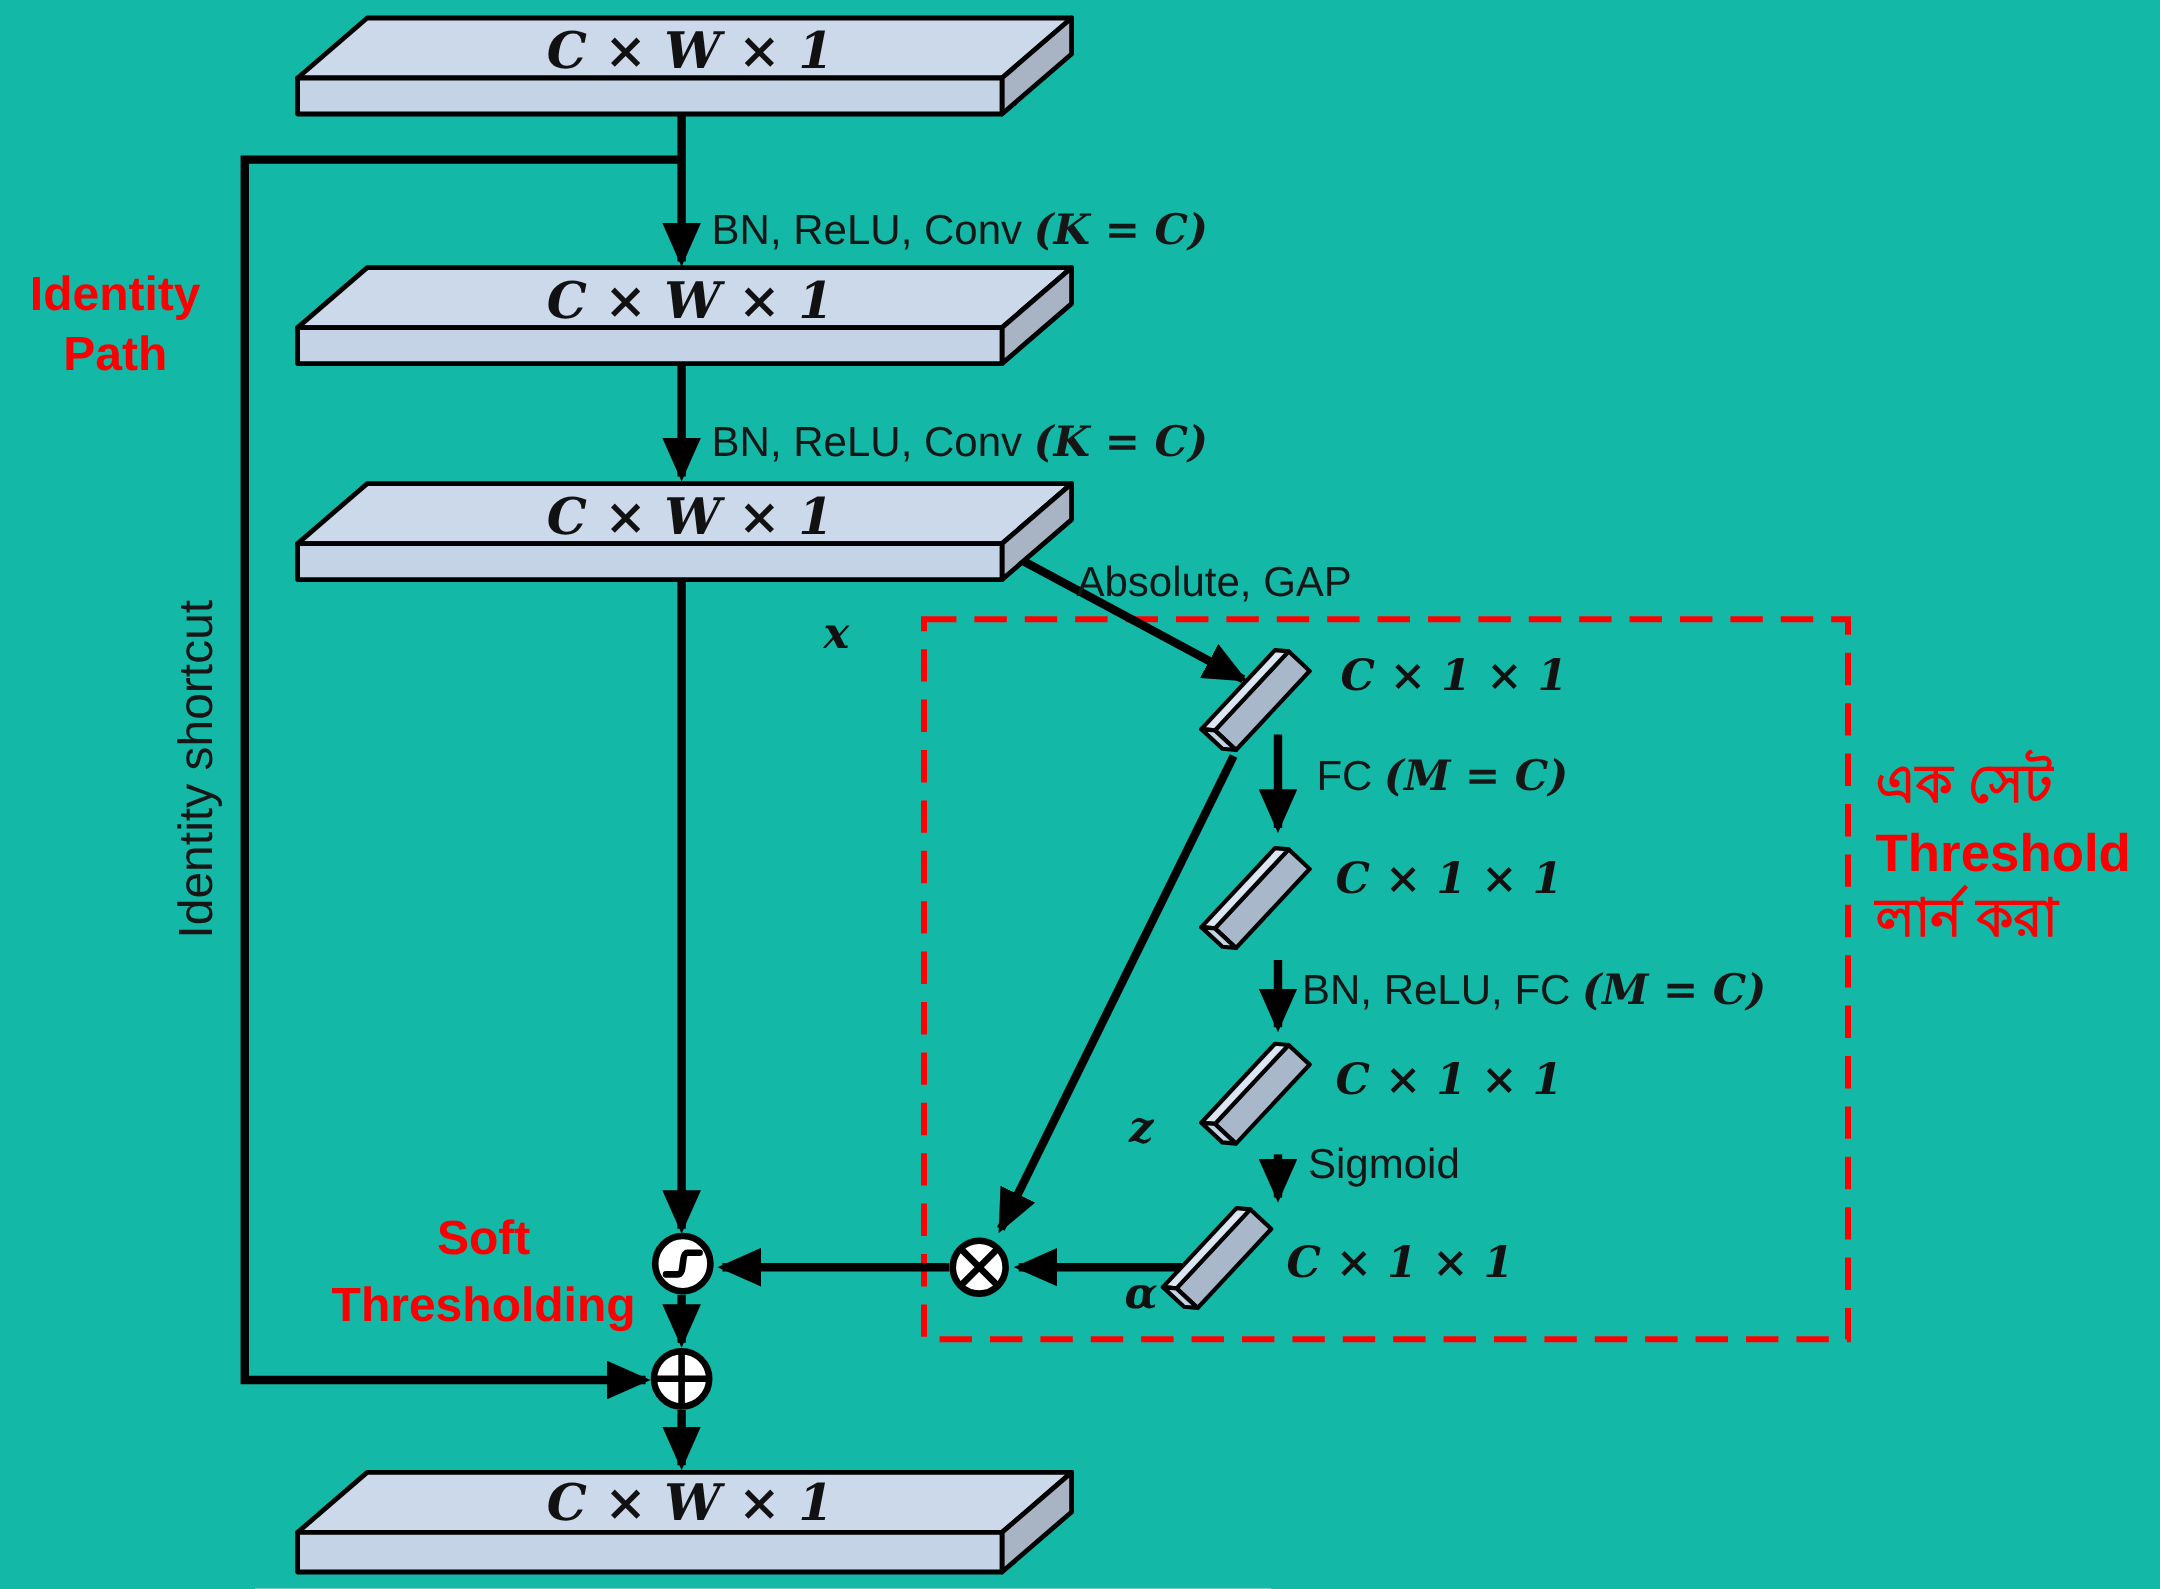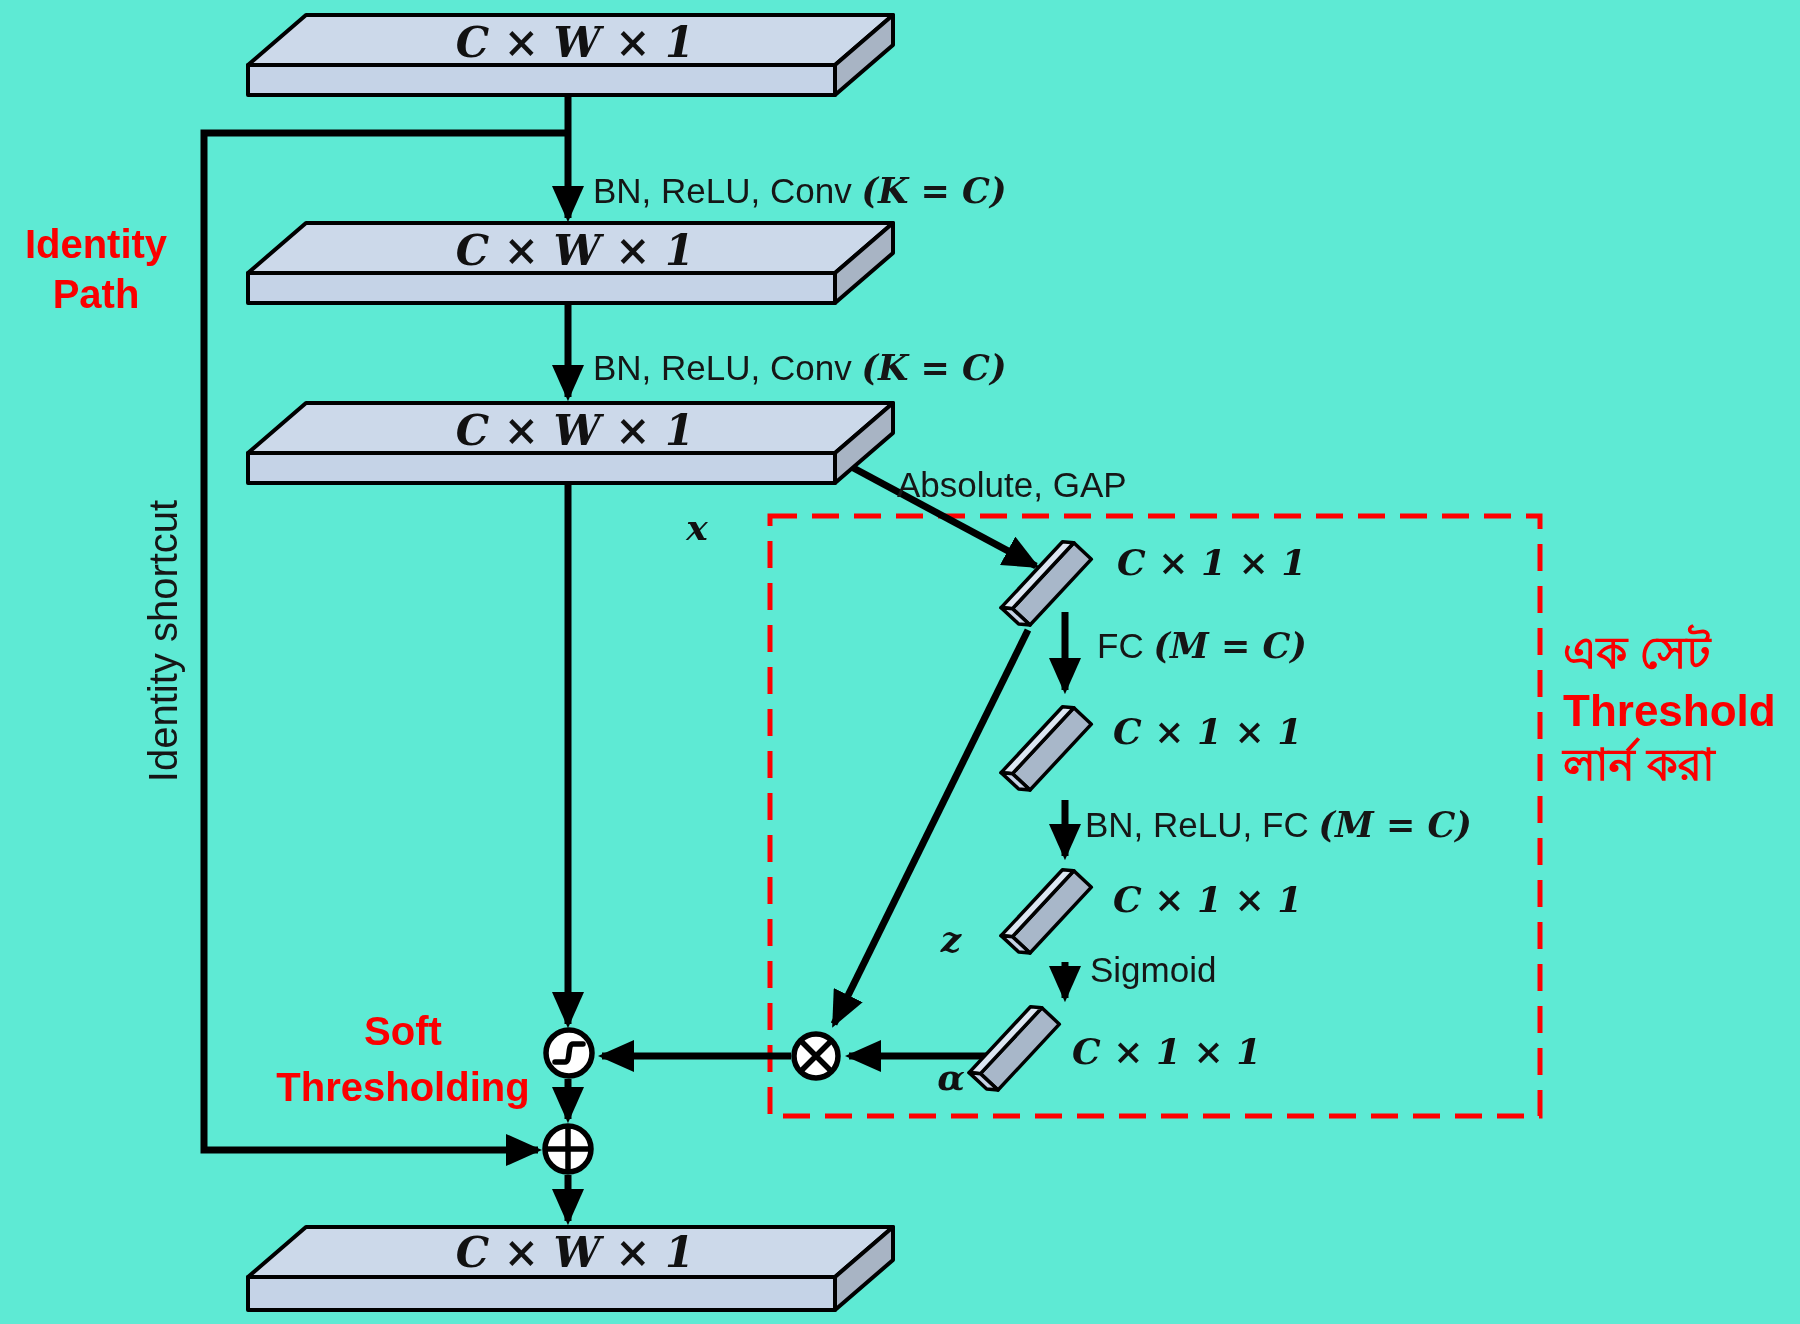--- a/index.html
+++ b/index.html
@@ -1,16 +1,16 @@
 <!DOCTYPE html>
 <html><head>
 <meta charset="utf-8">
 <style>
   html,body{margin:0;padding:0;background:#ffffff;}
-  .canvas{position:relative;width:1800px;height:1324px;background:#5eead4;overflow:hidden;
+  .canvas{position:relative;width:1800px;height:1324px;background:#14b8a6;overflow:hidden;
           font-family:"Liberation Sans","DejaVu Sans",sans-serif;}
   svg{position:absolute;left:0;top:0;}
   .flow{stroke:#000;stroke-width:7;fill:none;}
   .thin{stroke:#000;stroke-width:5.5;fill:none;}
   .slab-top{fill:#ccd9ea;stroke:#000;stroke-width:4;stroke-linejoin:round;}
   .slab-front{fill:#c5d3e7;stroke:#000;stroke-width:4;stroke-linejoin:round;}
   .slab-side{fill:#a8b4c4;stroke:#000;stroke-width:4;stroke-linejoin:round;}
   .bar-main{fill:#a8b7c9;stroke:#000;stroke-width:3.5;stroke-linejoin:round;}
   .bar-strip{fill:#dce6f2;stroke:#000;stroke-width:3.5;stroke-linejoin:round;}
   .bar-cap{fill:#c5d3e7;stroke:#000;stroke-width:3.5;stroke-linejoin:round;}

